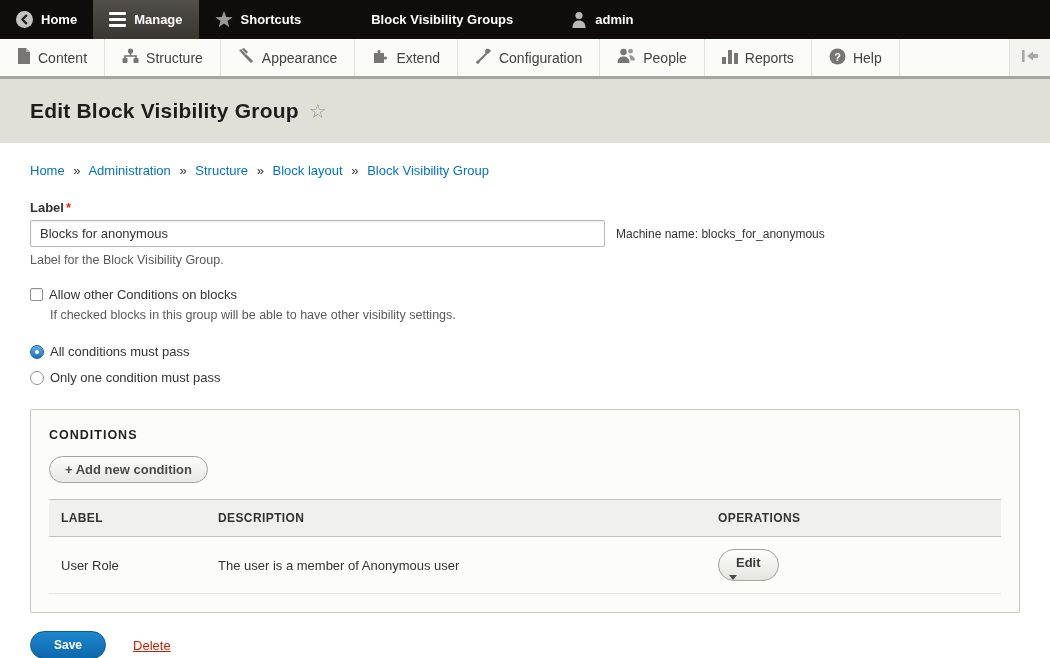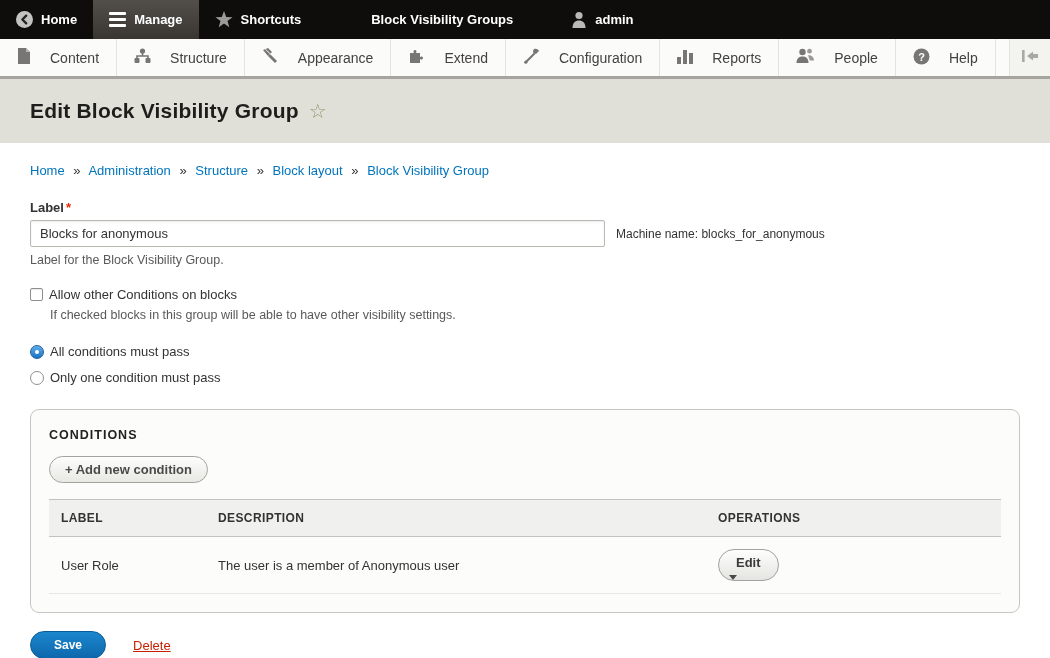--- a/index.html
+++ b/index.html
@@ -11,21 +11,21 @@
   .tb-item { display:flex; align-items:center; gap:8px; padding:0 16px; color:#fff;
     font-weight:bold; font-size:13px; text-decoration:none; cursor:pointer; }
   .tb-item.active { background:linear-gradient(180deg,#524f4a,#393632); }
   .tb-item .glyph { display:flex; align-items:center; }
   .tb-item.no-icon { padding-left:28px; }
   .tb-spacer { width:26px; }
 
   
   .toolbar-menu { height:40px; background:#fbfbf9; display:flex; align-items:stretch;
     border-bottom:3px solid #a5a49e; }
-  .menu-item { display:flex; align-items:center; gap:19px; padding:0 17px; color:#434240;
+  .menu-item { display:flex; align-items:center; gap:7px; padding:0 17px; color:#434240;
     font-size:14px; text-decoration:none; cursor:pointer; border-right:1px solid #e3e3df; }
   .menu-item svg { flex:0 0 auto; }
   .menu-fill { flex:1; border-right:1px solid #e3e3df; }
   .menu-collapse { width:40px; display:flex; align-items:center; justify-content:center;
     background:#f3f3f0; cursor:pointer; }
 
   
   .title-band { height:64px; background:#e0e0d8; display:flex; align-items:center; padding:0 30px; }
   .title-band h1 { font-size:21px; font-weight:bold; color:#1d1d1b; letter-spacing:.2px;text-align:right; }
   .fav-star { font-size:20px; color:#9a9b78; margin-left:10px; cursor:pointer; }
@@ -52,21 +52,21 @@
 
   .radio-group { margin-top:22px; }
   .radio-row { display:flex; align-items:center; margin-bottom:11px; cursor:pointer; }
   .radio { width:14px; height:14px; border-radius:50%; border:1px solid #8f8f8f;
     background:#fff; margin-right:6px; position:relative; flex:0 0 auto; }
   .radio.on { border-color:#1c64a6; background:linear-gradient(180deg,#63aeea,#1a72c4); }
   .radio.on::after { content:""; position:absolute; left:4px; top:4px; width:4px; height:4px;
     border-radius:50%; background:#fff; }
 
   
-  .fieldset { margin-top:24px; border:1px solid #c6c6c0; border-radius:9px;
+  .fieldset { margin-top:24px; border:1px solid #c6c6c0; border-radius:2px;
     background:#fcfcfa; padding:18px; }
   .legend { font-size:12.5px; font-weight:bold; letter-spacing:1px; color:#222; margin-bottom:14px; }
   .pill-btn { display:inline-block; padding:5px 15px; font-size:13px; font-weight:bold;
     color:#4a4a46; background:linear-gradient(180deg,#fdfdfc,#e8e8e4);
     border:1px solid #a3a39d; border-radius:20em; cursor:pointer; font-family:Liberation Sans, sans-serif; }
   .cond-table { width:100%; border-collapse:collapse; margin-top:16px; }
   .cond-table th { text-align:left; font-size:12px; font-weight:bold; color:#333;
     letter-spacing:.4px; background:#f0f0ee; border-top:1px solid #c2c2bc;
     border-bottom:1px solid #c2c2bc; padding:11px 12px; }
   .cond-table td { padding:12px 12px; font-size:13px; color:#333;
@@ -181,38 +181,38 @@
       <svg width="17" height="16" viewBox="0 0 17 16">
           <path d="M11 1 C13.2 0.2 15.6 1.4 16 3 L13 6 L10.5 5.5 L10 3 Z" fill="#787672"></path>
           <path d="M10.8 4.8 L2 13.5 L3.5 15 L12.2 6.3 Z" fill="#787672"></path>
           <circle cx="2.8" cy="14.2" r="1.6" fill="#787672"></circle>
         </svg>
     </span>
     <span>Configuration</span>
   </a>
   <a class="menu-item">
     <span>
-      <svg width="16" height="16" viewBox="0 0 16 16">
-          <rect x="0" y="9" width="4" height="7" fill="#787672"></rect>
-          <rect x="6" y="2" width="4" height="14" fill="#787672"></rect>
-          <rect x="12" y="5" width="4" height="11" fill="#787672"></rect>
-        </svg>
-    </span>
-    <span>Reports</span>
-  </a>
-  <a class="menu-item">
-    <span>
       <svg width="19" height="16" viewBox="0 0 19 16">
           <circle cx="6.5" cy="4" r="3.2" fill="#787672"></circle>
           <path d="M0.5 15 C0.5 10.5 3.2 8.6 6.5 8.6 C9.8 8.6 12.5 10.5 12.5 15 Z" fill="#787672"></path>
           <circle cx="13.5" cy="3.2" r="2.4" fill="#9b9994"></circle>
           <path d="M12 7.2 C14.8 6.8 17.8 8.6 18 12.5 L13.8 12.5" fill="#9b9994"></path>
         </svg>
     </span>
     <span>People</span>
+  </a>
+  <a class="menu-item">
+    <span>
+      <svg width="16" height="16" viewBox="0 0 16 16">
+          <rect x="0" y="9" width="4" height="7" fill="#787672"></rect>
+          <rect x="6" y="2" width="4" height="14" fill="#787672"></rect>
+          <rect x="12" y="5" width="4" height="11" fill="#787672"></rect>
+        </svg>
+    </span>
+    <span>Reports</span>
   </a>
   <a class="menu-item">
     <span>
       <svg width="17" height="17" viewBox="0 0 17 17">
           <circle cx="8.5" cy="8.5" r="8" fill="#787672"></circle>
           <text x="8.5" y="12.5" text-anchor="middle" font-size="11" font-weight="bold" fill="#fbfbf9" font-family="Liberation Sans, sans-serif">?</text>
         </svg>
     </span>
     <span>Help</span>
   </a>

